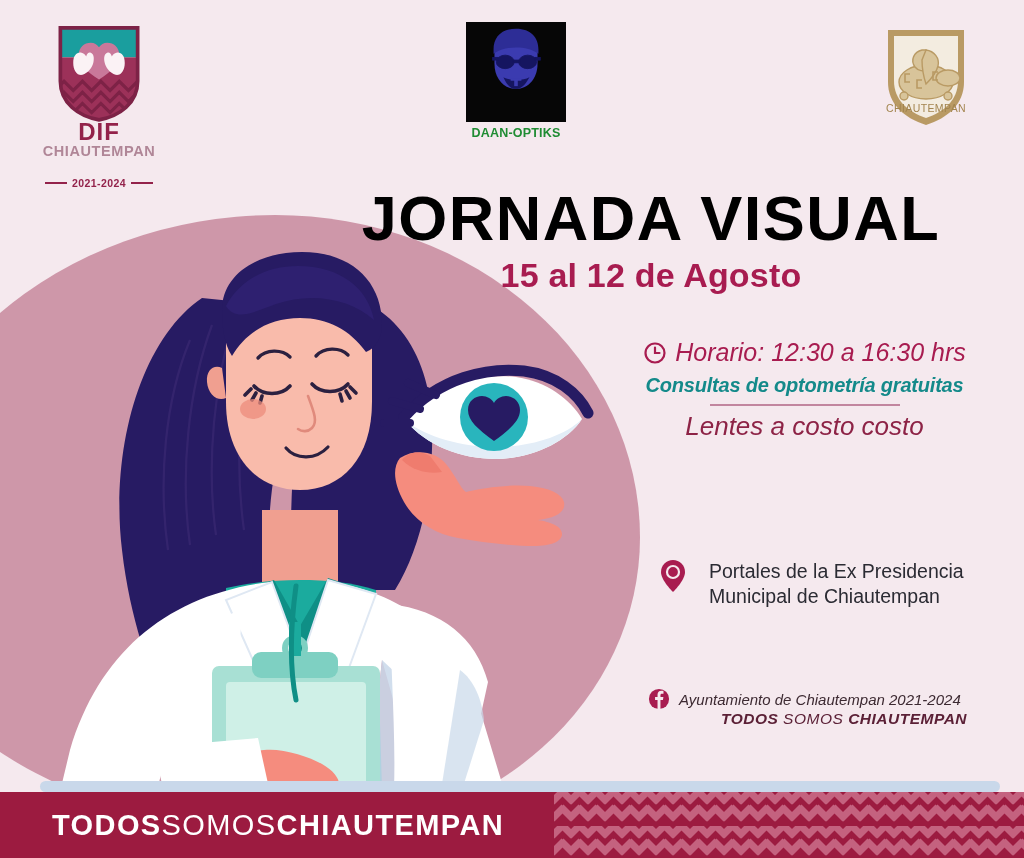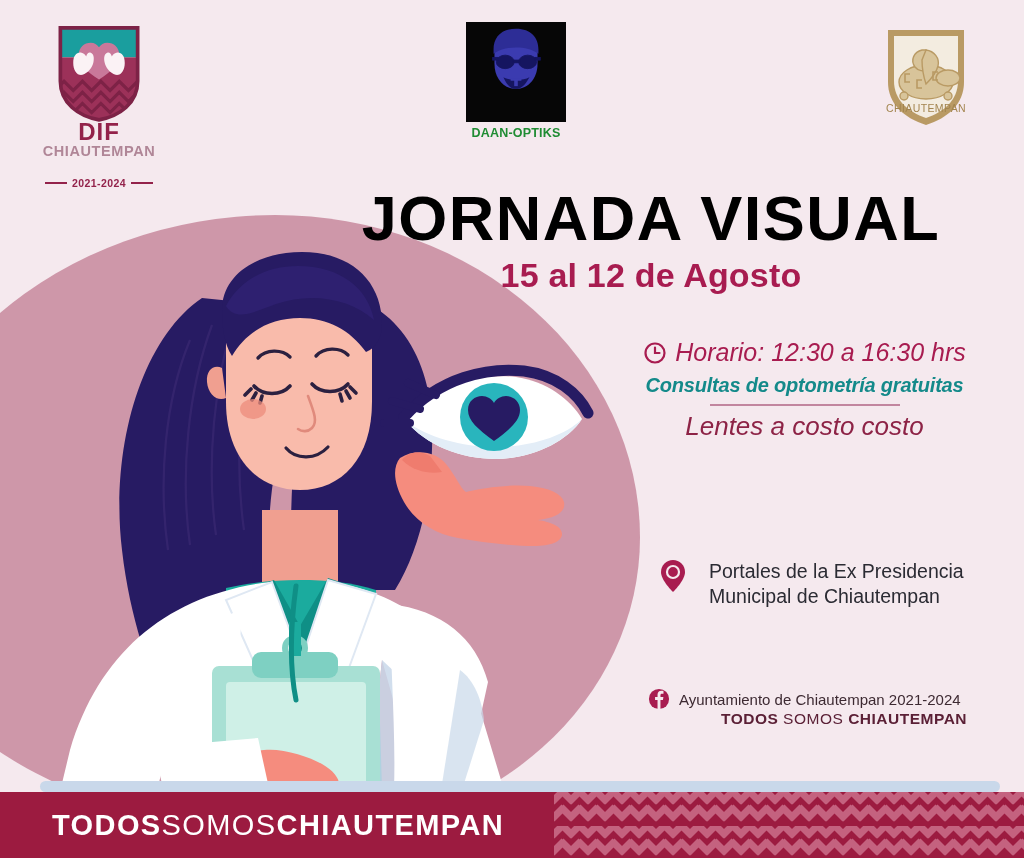--- a/index.html
+++ b/index.html
@@ -97,21 +97,21 @@
   }
 
   
   .address {
     position:absolute; left:660px; top:540px; width:364px; z-index:6;
     display:flex; align-items:flex-start; gap:23px;margin-top:19px;
   }
   .address-text { font-size:19.5px; color:#2b2b33; line-height:1.28; text-align:left; }
 
   
-  .social { position:absolute; left:648px; top:688px; width:376px; z-index:6; }
+  .social { position:absolute; left:648px; top:688px; width:376px; z-index:6;font-style:italic; }
   .fb-row { display:flex; align-items:center; gap:9px; }
   .fb-text { font-size:15px; color:#3d2a32; }
   .slogan-small {
     text-align:center; font-size:15.5px; color:#5b2036;
     margin-top:0; letter-spacing:.5px; padding-left:16px;
   }
   .slogan-small b { font-weight:bold; }
   .slogan-small span { font-weight:normal; }
 
   

